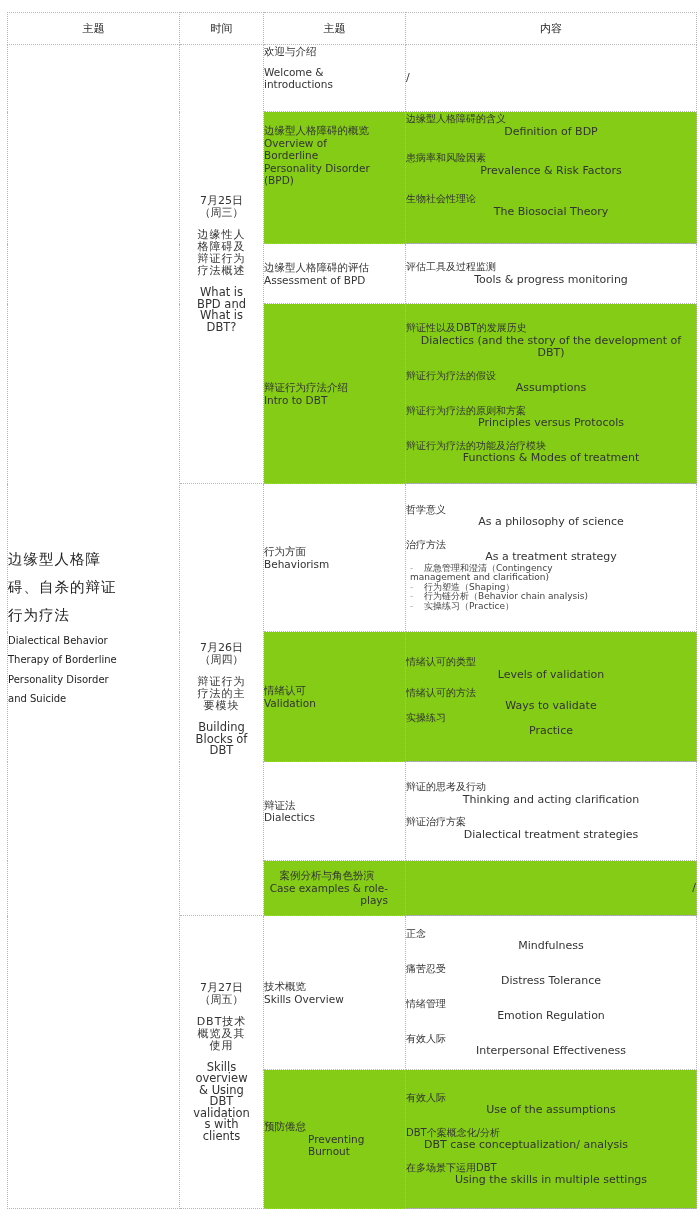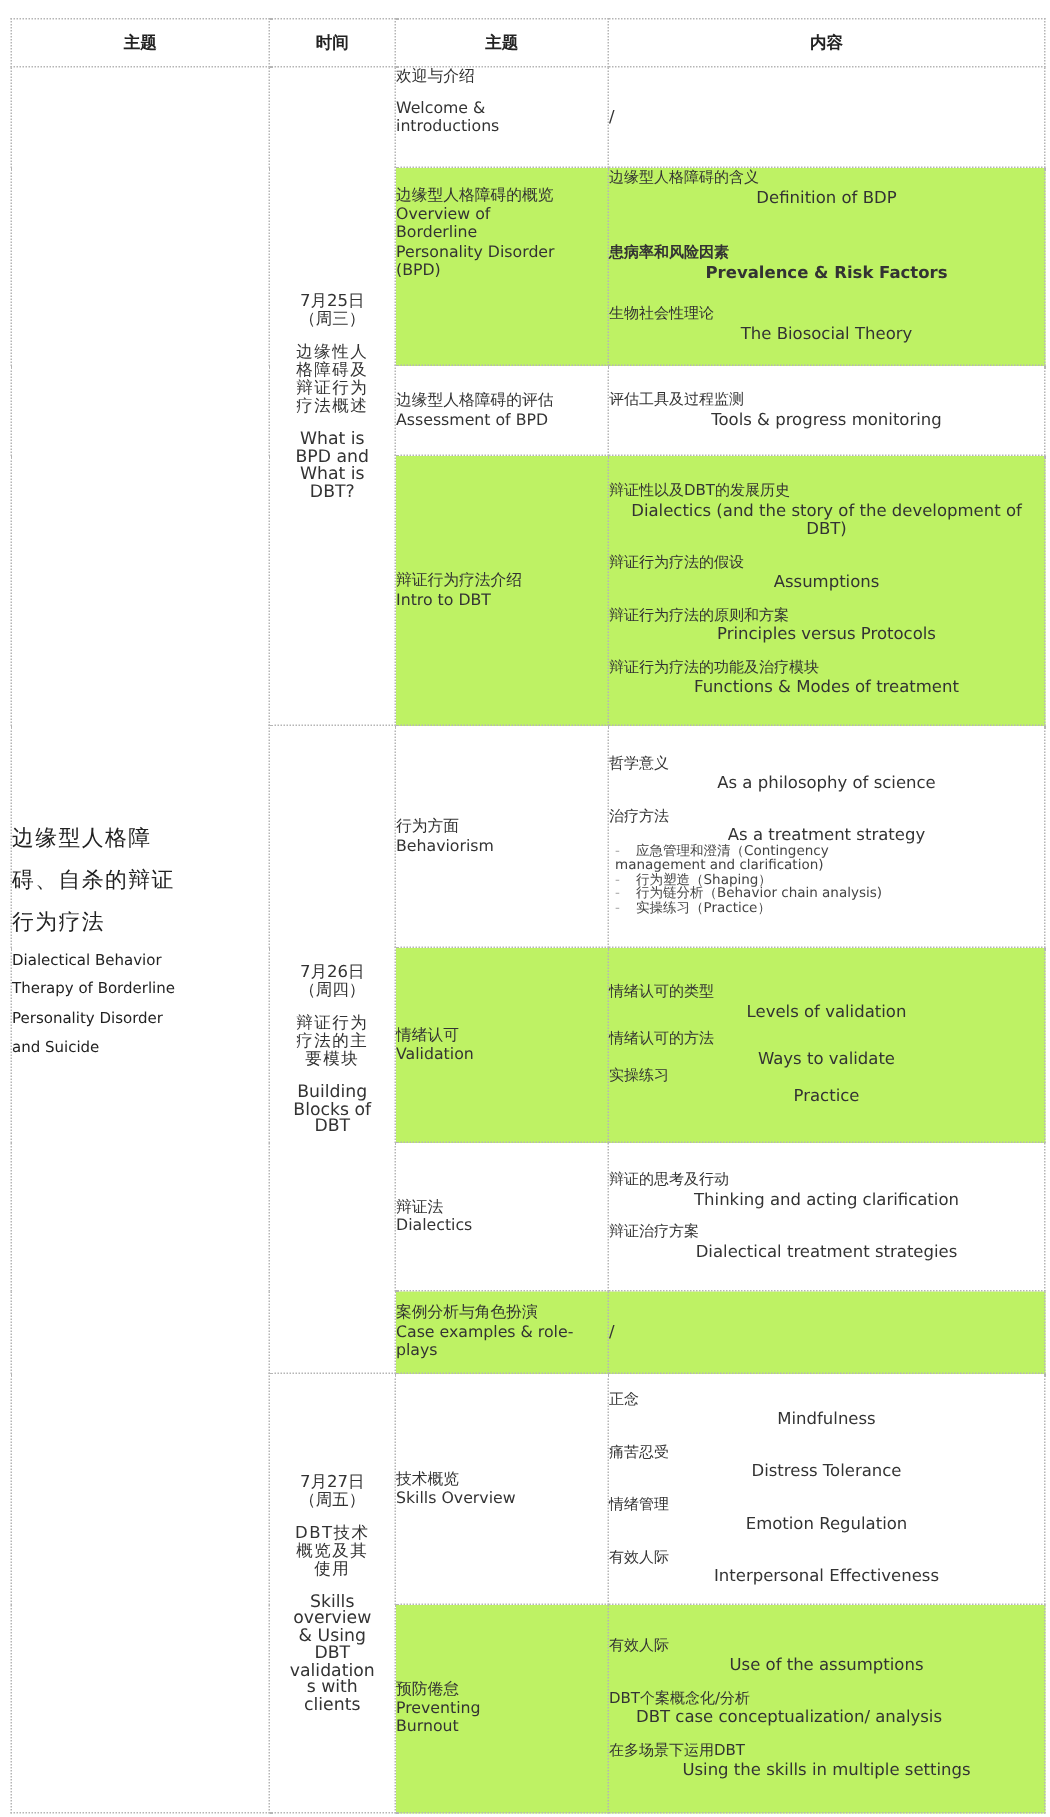--- a/index.html
+++ b/index.html
@@ -2,39 +2,39 @@
 <html><head>
 <meta charset="utf-8">
 <style>
   html, body { margin:0; padding:0; background:#ffffff; }
   body { width:700px; height:1211px; position:relative; overflow:hidden;
          font-family:"DejaVu Sans","Liberation Sans",sans-serif; color:#333; }
   table.sched { position:absolute; left:7px; top:12px; width:689px;
          border-collapse:collapse; table-layout:fixed; }
   table.sched td, table.sched th {
          border:1px dotted #b5b5b5; vertical-align:middle; padding:0; }
-  th { font-weight:bold; font-size:11px; color:#222; height:31px; text-align:center; }
+  th { font-weight:normal; font-size:11px; color:#222; height:31px; text-align:center; }
   col.c1 { width:172px; } col.c2 { width:84px; } col.c3 { width:142px; } col.c4 { width:291px; }
   .course { padding:0 4px 0 4px; }
   .course .zh { font-size:14.5px; line-height:28px; color:#222; letter-spacing:1px; }
   .course .en { font-size:10px; line-height:19.5px; color:#222; margin-top:2px; }
   .day { text-align:center; font-size:11px; color:#333; line-height:12px; padding:0 2px; }
   .day .date { margin-bottom:10px; }
   .day .zh { margin-bottom:10px; letter-spacing:1px; }
   .day .en { font-size:11.5px; line-height:11.5px; }
   .topic { font-size:10.5px; line-height:12.5px; color:#333; padding:2px 4px; }
   .topic.top { vertical-align:top; }
   .content { font-size:11px; line-height:12.5px; color:#333; padding:3px 4px; }
   .content .item { margin:0 0 10px 0; }
   .content .item:last-child { margin-bottom:0; }
   .content .zh { font-size:10px; }
   .content .en { font-size:11px;text-align:center; }
   .content .sub { font-size:9px; line-height:9.5px; color:#444; padding-left:4px; }
   .content .sub .dash { color:#aaa; display:inline-block; width:14px; }
-  .gray { background:#bef264; }
+  .gray { background:#84cc16; }
   .gap { height:8px; display:block; }
 </style>
 </head>
 <body>
 
 <table class="sched">
   <colgroup>
       <col class="c1">
       <col class="c2">
       <col class="c3">
@@ -95,21 +95,21 @@
     <tr style="height:132px;">
       <td class="topic top gray" style="padding-top:12px;">
         <div>边缘型人格障碍的概览</div>
         <div style="width:110px;">Overview of Borderline Personality Disorder (BPD)</div>
       </td>
       <td class="content top gray" style="vertical-align:top;padding-top:1px;">
         <div class="item">
           <div class="zh">边缘型人格障碍的含义</div>
           <div class="en">Definition of BDP</div>
         </div>
-        <div class="item" style="margin-top:25px;font-weight:bold;">
+        <div class="item" style="margin-top:14px;">
           <div class="zh">患病率和风险因素</div>
           <div class="en">Prevalence &amp; Risk Factors</div>
         </div>
         <div class="item" style="margin-top:16px;">
           <div class="zh">生物社会性理论</div>
           <div class="en">The Biosocial Theory</div>
         </div>
       </td>
     </tr>
 
@@ -220,21 +220,21 @@
           <div class="zh">辩证的思考及行动</div>
           <div class="en">Thinking and acting clarification</div>
         </div>
         <div class="item">
           <div class="zh">辩证治疗方案</div>
           <div class="en">Dialectical treatment strategies</div>
         </div>
       </td>
     </tr>
 
-    <tr style="height:55px;">
+    <tr style="height:55px;text-align:right;">
       <td class="topic gray">
         <div style="width:110px;">案例分析与角色扮演</div>
         <div style="width:124px;">Case examples &amp; role-plays</div>
       </td>
       <td class="content gray">
         <div>/</div>
       </td>
     </tr>
 
     <tr style="height:154px;">
@@ -278,21 +278,21 @@
         <div class="item">
           <div class="zh">有效人际</div>
           <div class="en">Interpersonal Effectiveness</div>
         </div>
       </td>
     </tr>
 
     <tr style="height:139px;">
       <td class="topic gray">
         <div>预防倦怠</div>
-        <div style="width:90px;">Preventing Burnout</div>
+        <div style="width:90px;margin-left:44px;">Preventing Burnout</div>
       </td>
       <td class="content gray">
         <div class="item">
           <div class="zh">有效人际</div>
           <div class="en">Use of the assumptions</div>
         </div>
         <div class="item">
           <div class="zh">DBT个案概念化/分析</div>
           <div class="en" style="width:240px;">DBT case conceptualization/ analysis</div>
         </div>

